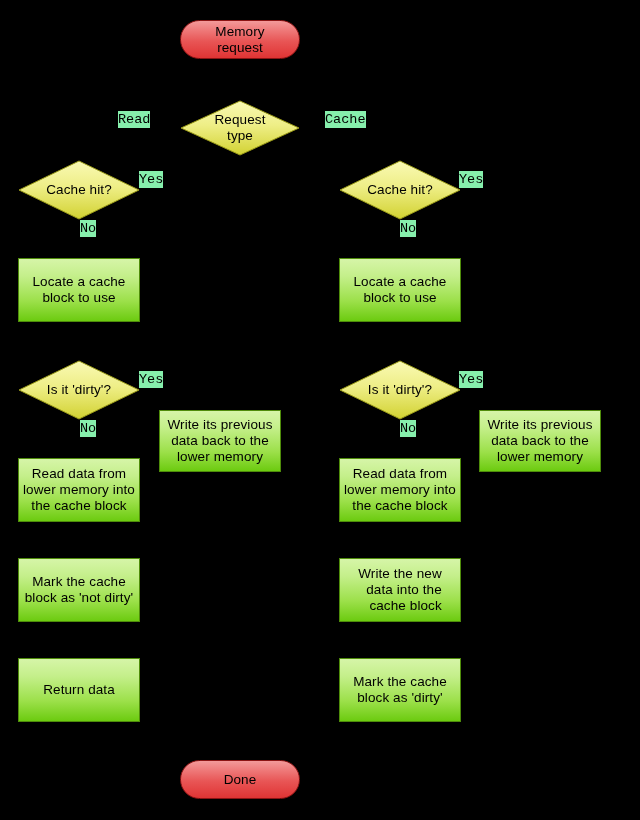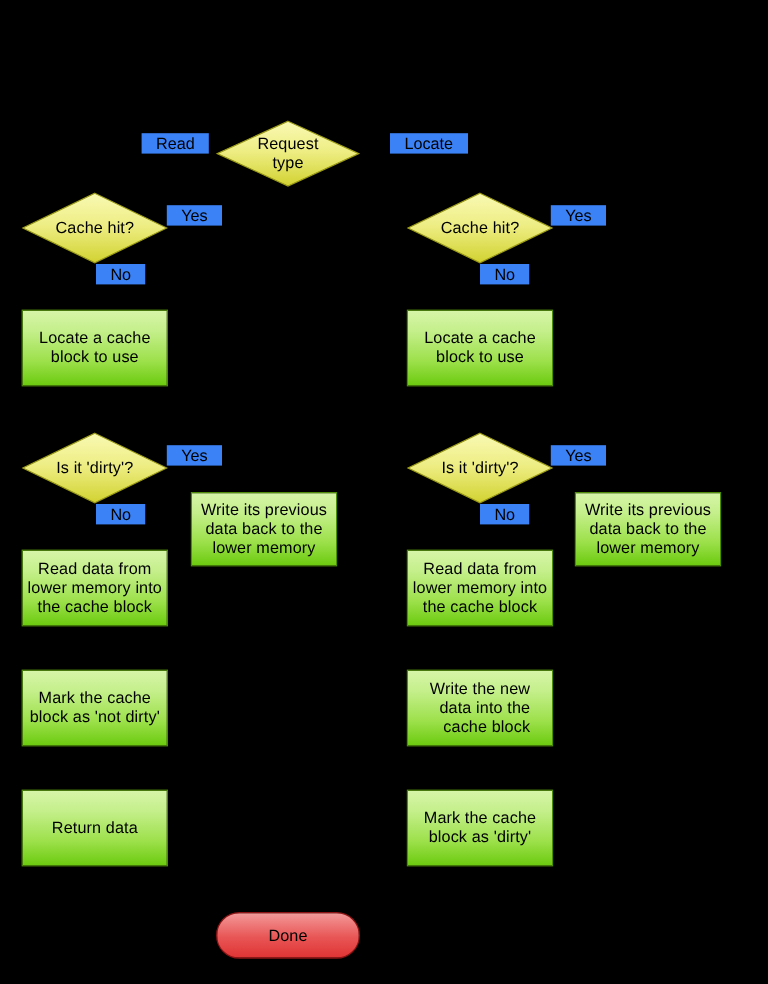--- a/index.html
+++ b/index.html
@@ -68,27 +68,27 @@
     height: 100%;
   }
   .decision .txt {
     position: relative;
     z-index: 2;
   }
 
   
   .edge-label {
     position: absolute;
-    background: #3b82f6;
+    background: #86efac;
     color: #000000;
     font-size: 13.5px;
     line-height: 17px;
-    padding: 0 12px;
+    padding: 0 0;
     white-space: nowrap;
-    font-family: Liberation Sans, sans-serif;
+    font-family: Liberation Mono, monospace;
   }
 </style>
 </head>
 <body>
 
 <div id="canvas">
 
   <svg id="wires" viewBox="0 0 640 820" xmlns="http://www.w3.org/2000/svg">
     <g stroke="#000000" stroke-width="1.2" fill="none">
 
@@ -120,20 +120,24 @@
       <path d="M461,390 L479,390 L479,410"></path>
       <path d="M540,472 L540,490 L461,490"></path>
 
       <path d="M400,420 L400,458"></path>
       <path d="M400,522 L400,558"></path>
       <path d="M400,622 L400,658"></path>
       <path d="M400,722 L400,765 L300,780"></path>
     </g>
   </svg>
 
+  <div class="node terminator" style="left:180px; top:20px; width:120px; height:39px;">
+    <span class="txt" style="white-space:pre-line;">Memory
+request</span>
+  </div>
 
   <div class="node decision" style="left:180px; top:100px; width:120px; height:56px;">
     <svg viewBox="0 0 120 56" preserveAspectRatio="none">
       <defs>
         <linearGradient id="dgrad1" x1="0" y1="0" x2="0" y2="1">
           <stop offset="0%" stop-color="#f9f9b4"></stop>
           <stop offset="45%" stop-color="#eeee86"></stop>
           <stop offset="100%" stop-color="#d2d232"></stop>
         </linearGradient>
       </defs>
@@ -231,21 +235,21 @@
     <span class="txt" style="white-space:pre-line;">Mark the cache
 block as 'dirty'</span>
   </div>
 
   <div class="node terminator" style="left:180px; top:760px; width:120px; height:39px;">
     <span class="txt">Done</span>
   </div>
 
   <div class="edge-label" style="left:118px; top:111px;">Read</div>
 
-  <div class="edge-label" style="left:325px; top:111px;">Locate</div>
+  <div class="edge-label" style="left:325px; top:111px;">Cache</div>
 
   <div class="edge-label" style="left:139px; top:171px;">Yes</div>
 
   <div class="edge-label" style="left:80px; top:220px;">No</div>
 
   <div class="edge-label" style="left:459px; top:171px;">Yes</div>
 
   <div class="edge-label" style="left:400px; top:220px;">No</div>
 
   <div class="edge-label" style="left:139px; top:371px;">Yes</div>

